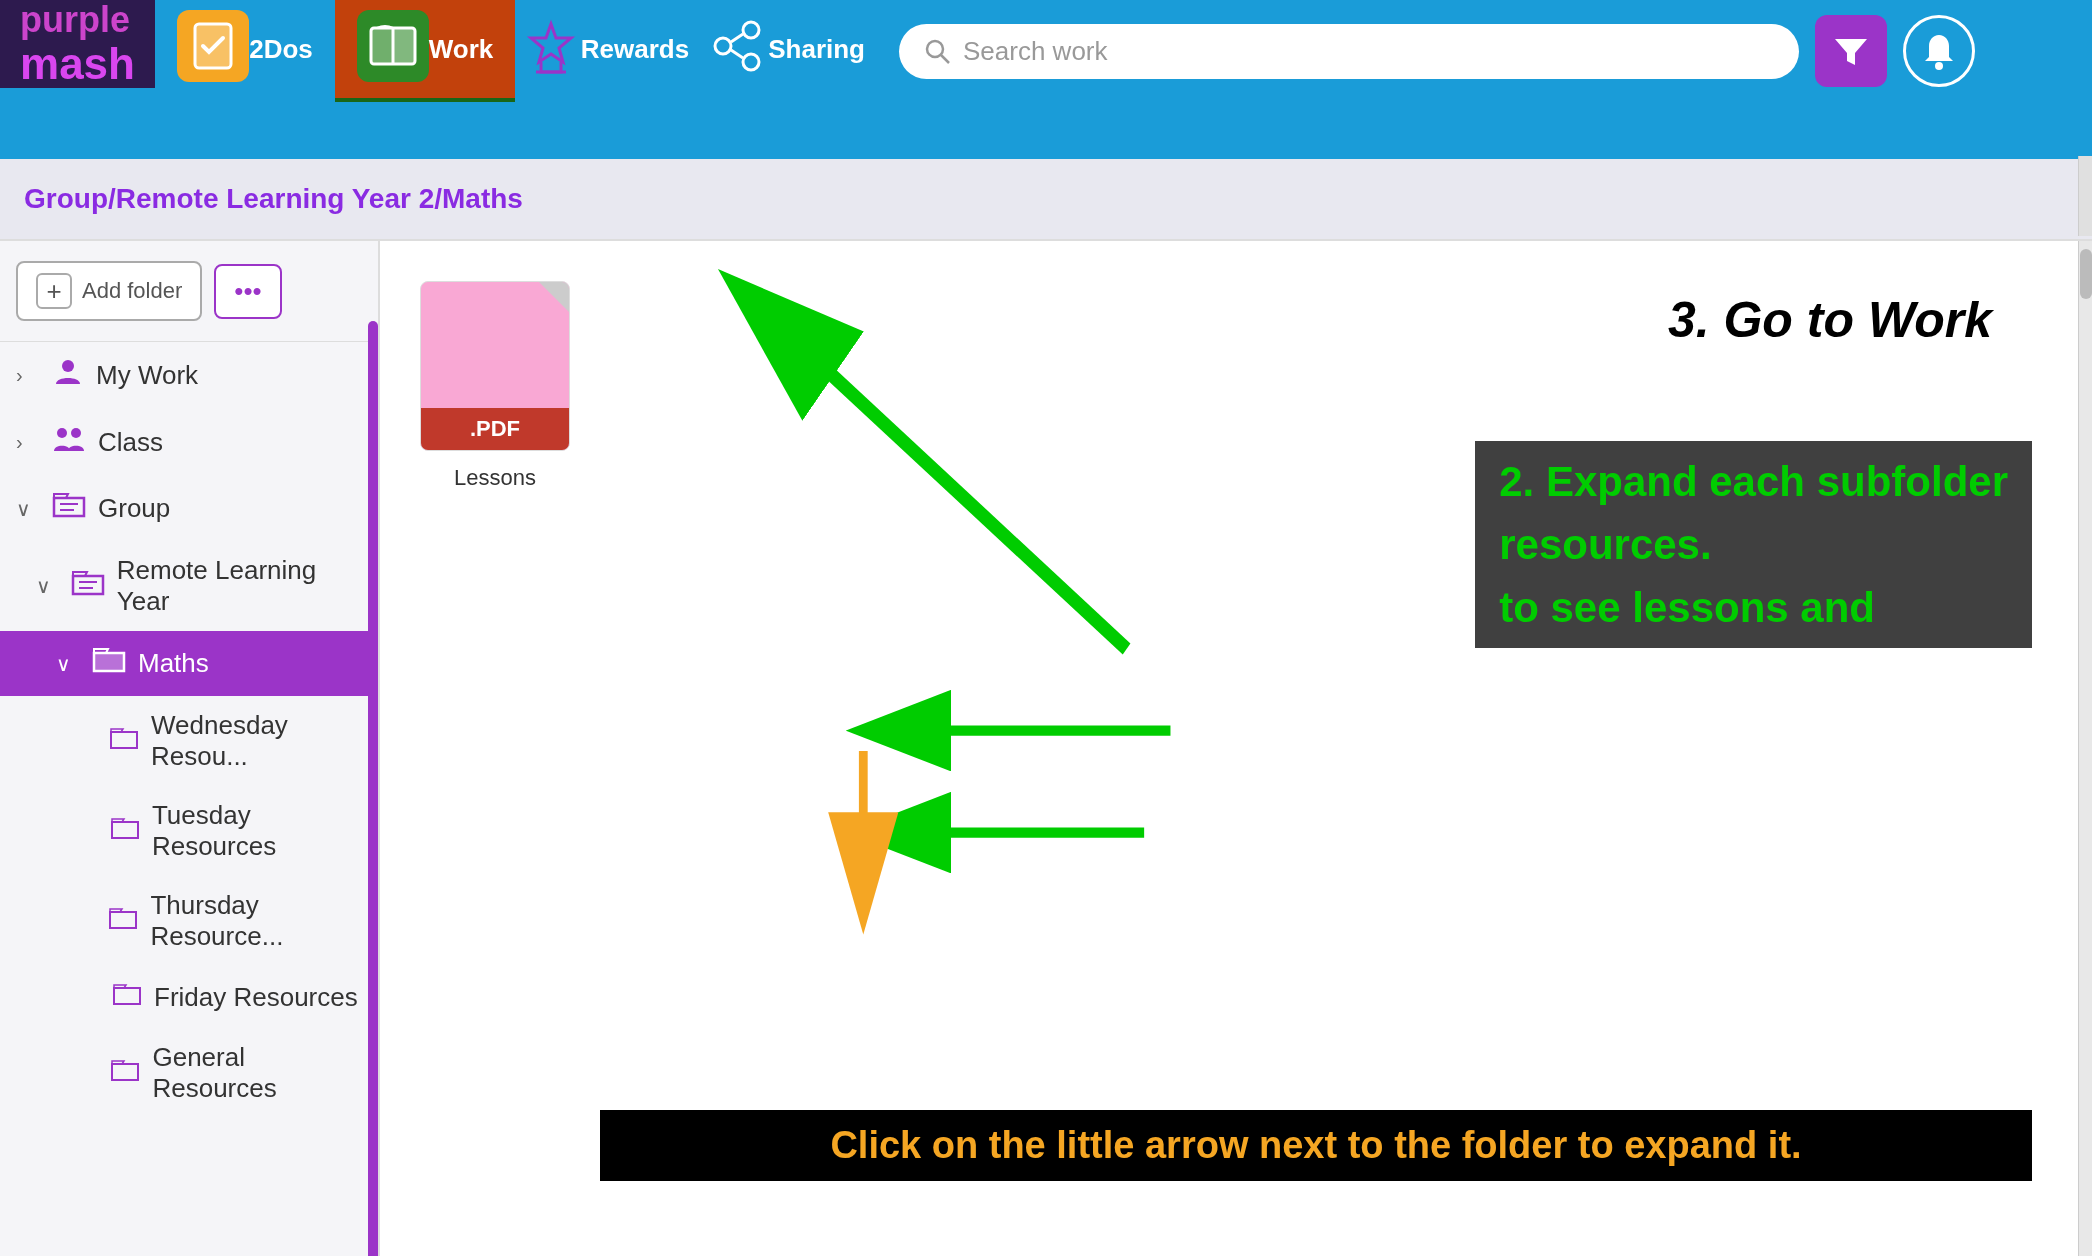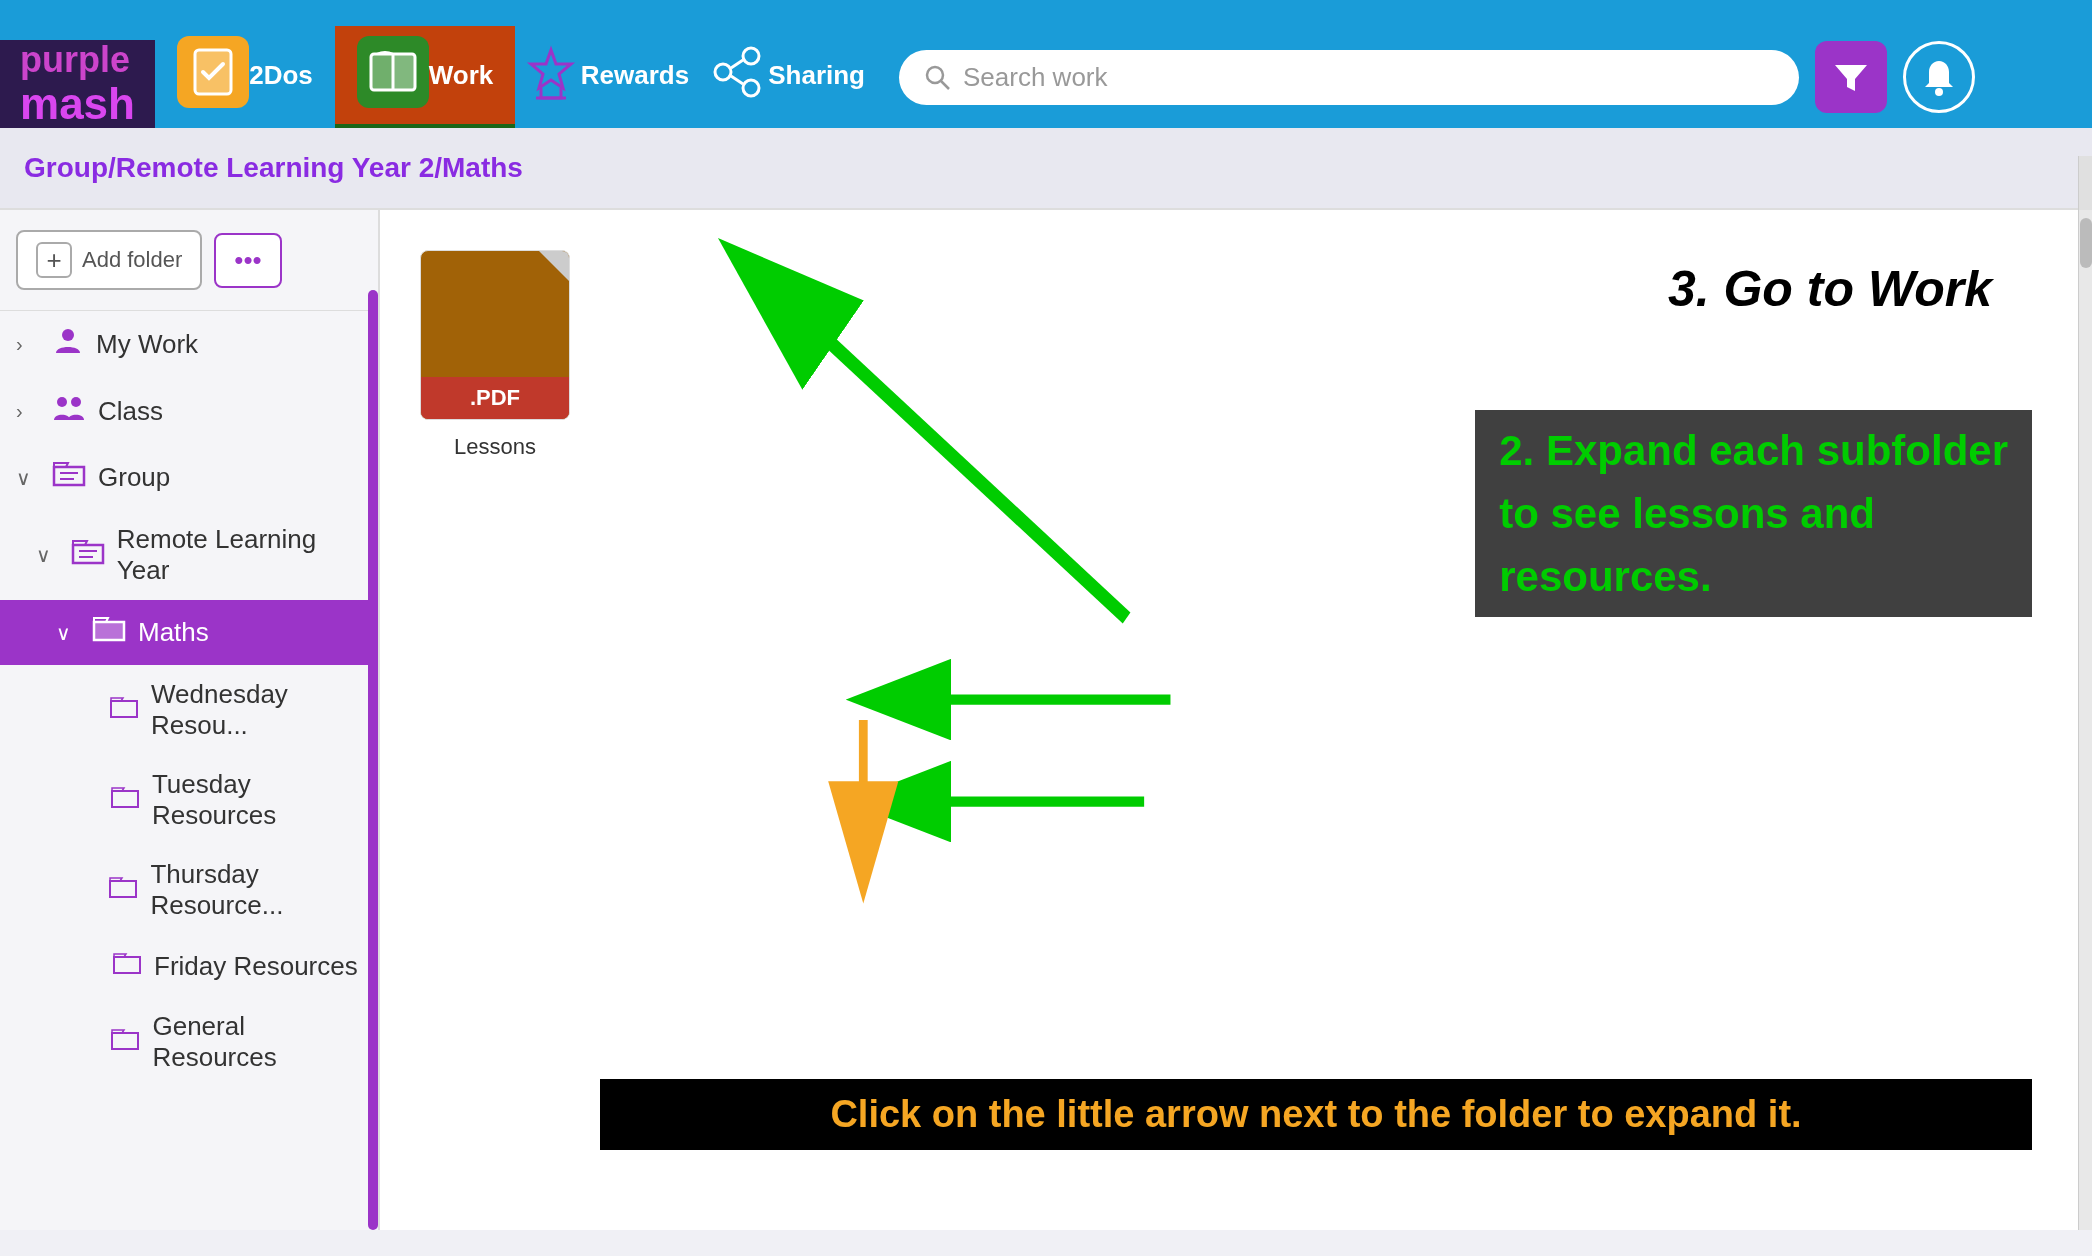--- a/index.html
+++ b/index.html
@@ -1,23 +1,23 @@
 <!DOCTYPE html>
 <html><head>
   <meta charset="utf-8">
   <style>
     * { margin: 0; padding: 0; box-sizing: border-box; }
     body { font-family: Arial, sans-serif; background: #f0f0f5; width: 2092px; height: 1256px; overflow: hidden; }
 
     
     .top-nav {
       display: flex;
-      align-items: flex-end;
+      align-items: flex-start;
       background: #1a9cd8;
-      height: 128px;
+      height: 159px;
     }
     .logo-area {
       background: #2d1a4e;
       width: 155px;
       display: flex;
       align-items: center;
       justify-content: center;
       flex-shrink: 0;
     }
     .logo-text {
@@ -233,21 +233,21 @@
     .file-item {
       display: flex;
       flex-direction: column;
       align-items: center;
       gap: 14px;
       cursor: pointer;
     }
     .pdf-icon {
       width: 150px;
       height: 170px;
-      background: #a16207;
+      background: #f9a8d4;
       border: 1px solid #ddd;
       border-radius: 8px;
       display: flex;
       flex-direction: column;
       align-items: center;
       justify-content: flex-end;
       overflow: hidden;
       position: relative;
     }
     .pdf-icon::before {
@@ -568,22 +568,22 @@
 
         <line x1="620" y1="580" x2="340" y2="580" stroke="#00cc00" stroke-width="10" marker-end="url(#arrowhead-green)"></line>
 
         <line x1="300" y1="500" x2="300" y2="620" stroke="#f5a623" stroke-width="10" marker-end="url(#arrowhead-orange)"></line>
       </svg>
 
       <div style="position:absolute; top:50px; right:100px; font-size:50px; font-weight:900; color:black; font-style:italic; text-shadow: -2px -2px 0 white, 2px 2px 0 white, -2px 2px 0 white, 2px -2px 0 white;">3. Go to Work</div>
 
       <div style="position:absolute; top:200px; right:60px; background:#404040; padding:9px 24px; max-width:680px;">
         <div style="font-size:42px; font-weight:900; color:#00cc00; line-height:1.5;">2. Expand each subfolder</div>
+        <div style="font-size:42px; font-weight:900; color:#00cc00; line-height:1.5;">resources.</div>
         <div style="font-size:42px; font-weight:900; color:#00cc00; line-height:1.5;">to see lessons and</div>
-        <div style="font-size:42px; font-weight:900; color:#00cc00; line-height:1.5;">resources.</div>
       </div>
 
       <div style="position:absolute; bottom:80px; left:0; right:60px; background:black; padding:14px 24px; text-align:center; font-size:38px; font-weight:900; color:#f5a623;">Click on the little arrow next to the folder to expand it.</div>
     </div>
 
     <div style="position:absolute; right:0; top:0; bottom:0; width:14px; background:#e8e8e8; border-left:1px solid #ccc;">
       <div style="width:12px; height:50px; background:#bbb; border-radius:6px; margin: 8px 1px;"></div>
     </div>
   </div>
 </div>

